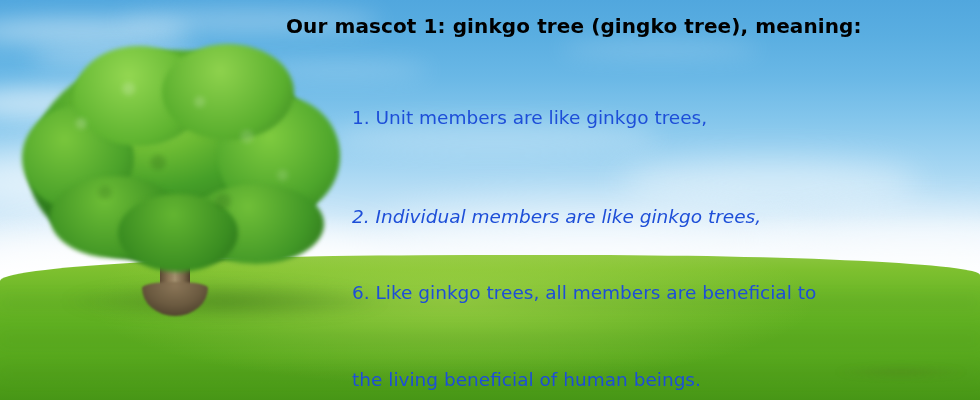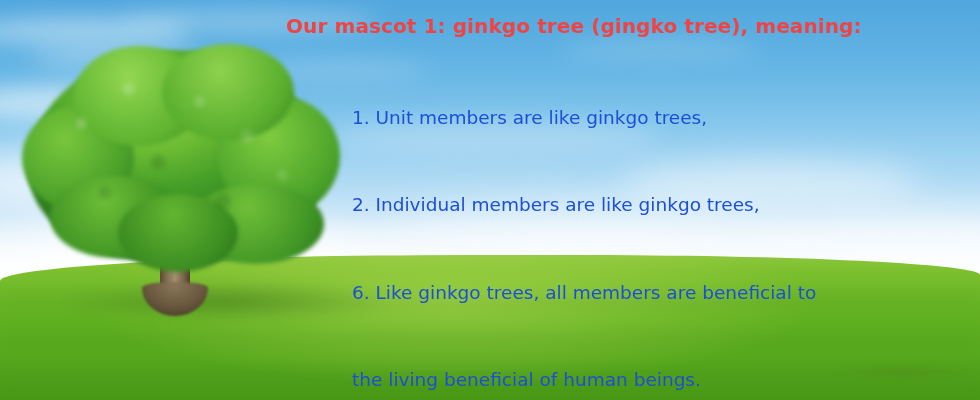--- a/index.html
+++ b/index.html
@@ -140,29 +140,29 @@
   .branch{position:absolute;background:#4a5e30;filter:blur(1.4px);}
   .b1{left:126px;top:172px;width:50px;height:5px;transform:rotate(-16deg);}
   .b2{left:150px;top:176px;width:54px;height:5px;transform:rotate(14deg);}
 
   
   .text-block{
     position:absolute;left:0;top:0;width:980px;height:400px;
   }
   .heading{
     position:absolute;left:286px;top:14px;
-    font-size:20px;font-weight:bold;color:#ef4444;
+    font-size:20px;font-weight:bold;color:#000000;
     letter-spacing:.1px;white-space:nowrap;
   }
   .para{
     position:absolute;left:352px;
     font-size:18.5px;color:#1d4ed8;line-height:29px;white-space:pre;
   }
   .p1{top:45px;}
-  .p2{top:132px;}
+  .p2{top:144px;font-style:italic;}
   .p3{top:220px;}
 </style>
 </head>
 <body>
 
 <div class="banner">
 
   <div class="sky">
     <div class="cloud c1"></div>
     <div class="cloud c2"></div>

